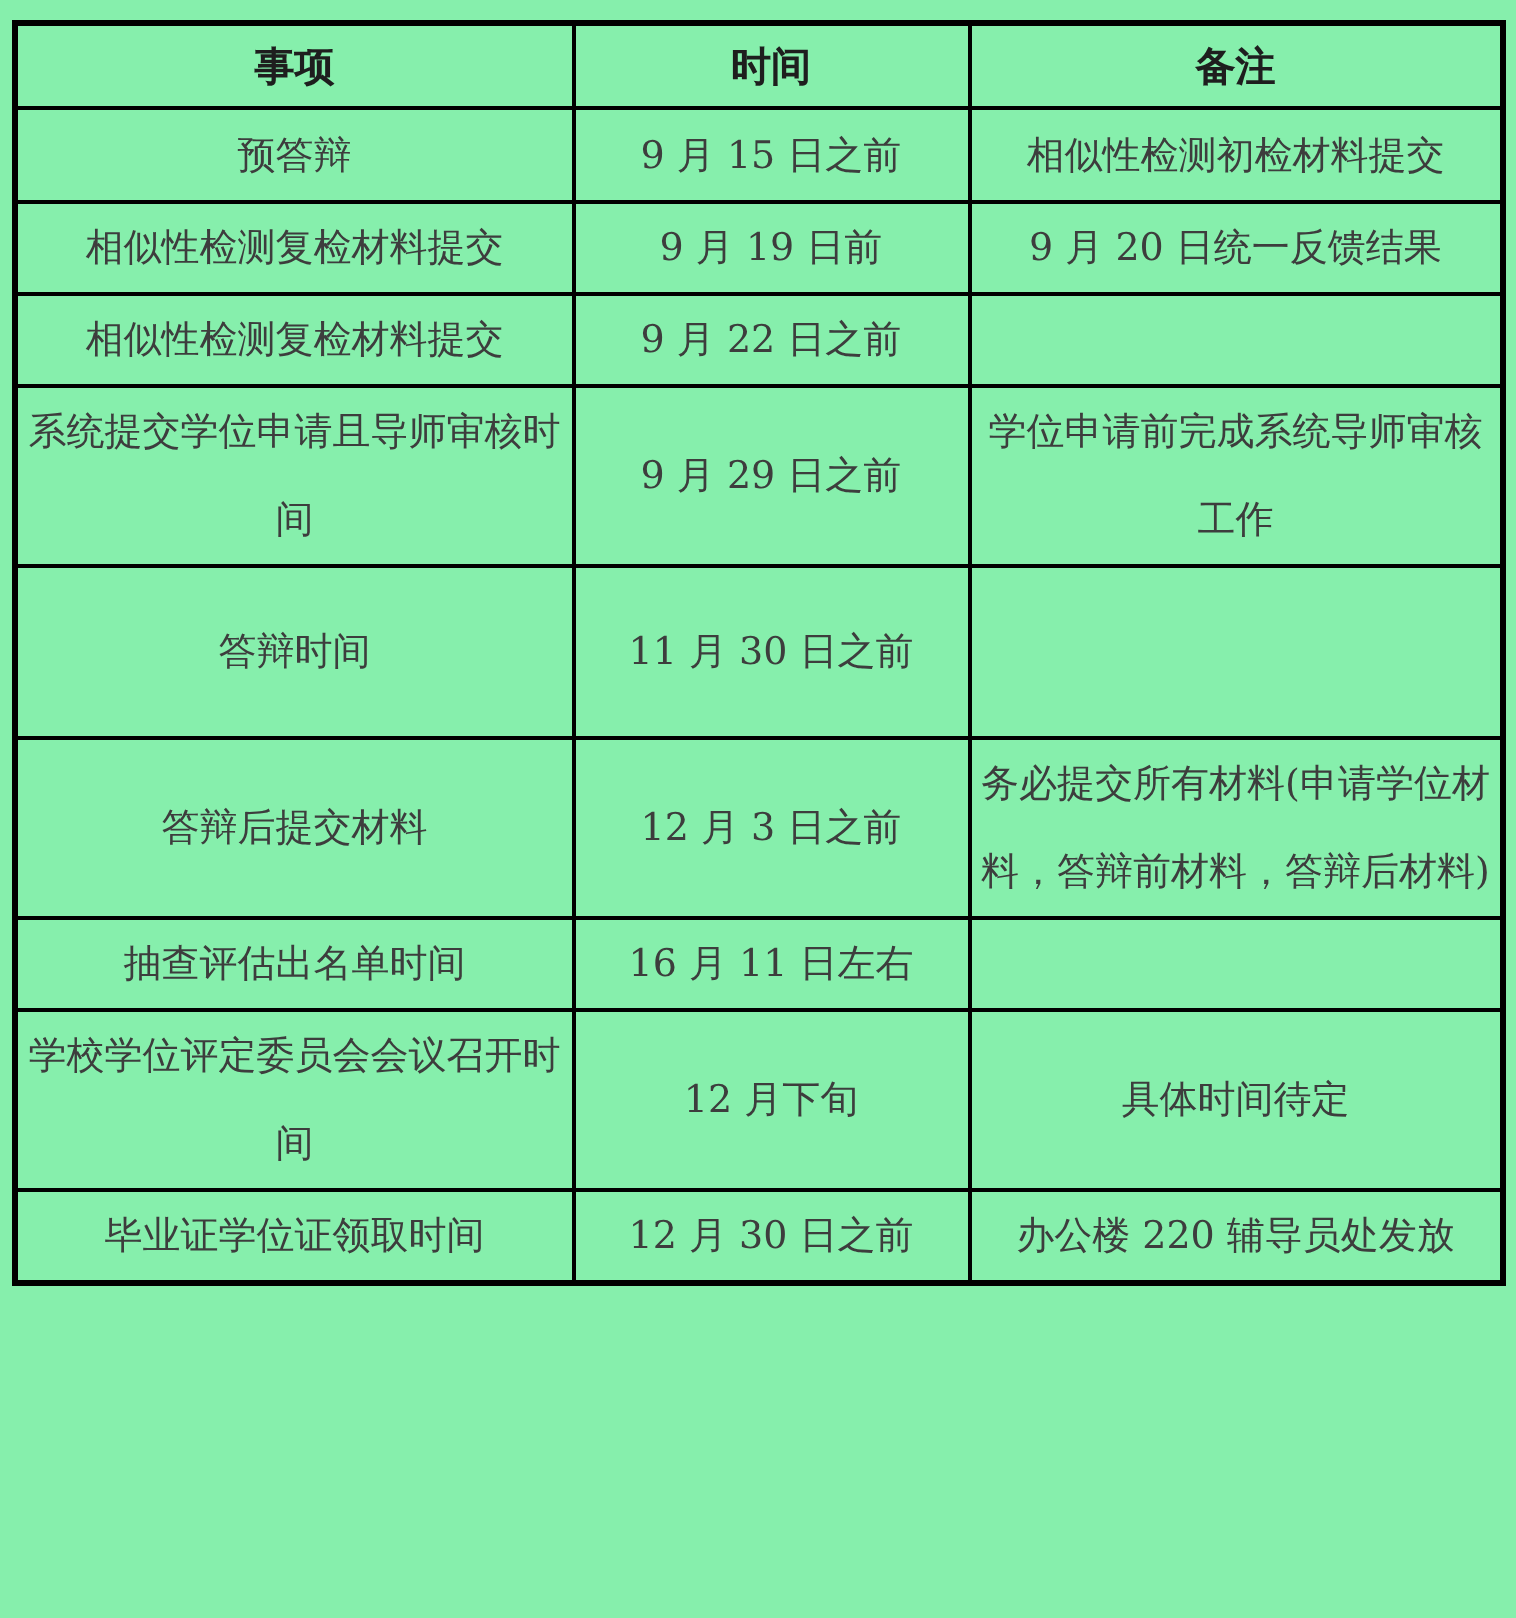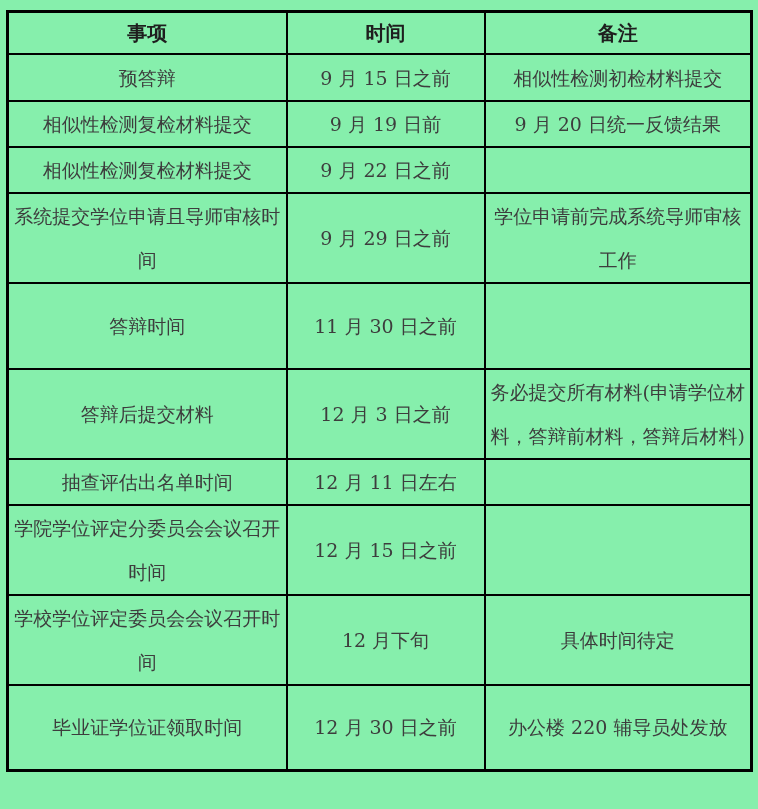--- a/index.html
+++ b/index.html
@@ -104,26 +104,21 @@
         <td>11 月 30 日之前</td>
         <td></td>
       </tr>
       <tr>
         <td>答辩后提交材料</td>
         <td>12 月 3 日之前</td>
         <td>务必提交所有材料(申请学位材料，答辩前材料，答辩后材料)</td>
       </tr>
       <tr>
         <td>抽查评估出名单时间</td>
-        <td>12 月 11 日左右</td>
-        <td></td>
-      </tr>
-      <tr>
-        <td>学院学位评定分委员会会议召开时间</td>
-        <td>12 月 15 日之前</td>
+        <td>16 月 11 日左右</td>
         <td></td>
       </tr>
       <tr>
         <td>学校学位评定委员会会议召开时间</td>
         <td>12 月下旬</td>
         <td>具体时间待定</td>
       </tr>
       <tr>
         <td>毕业证学位证领取时间</td>
         <td>12 月 30 日之前</td>

